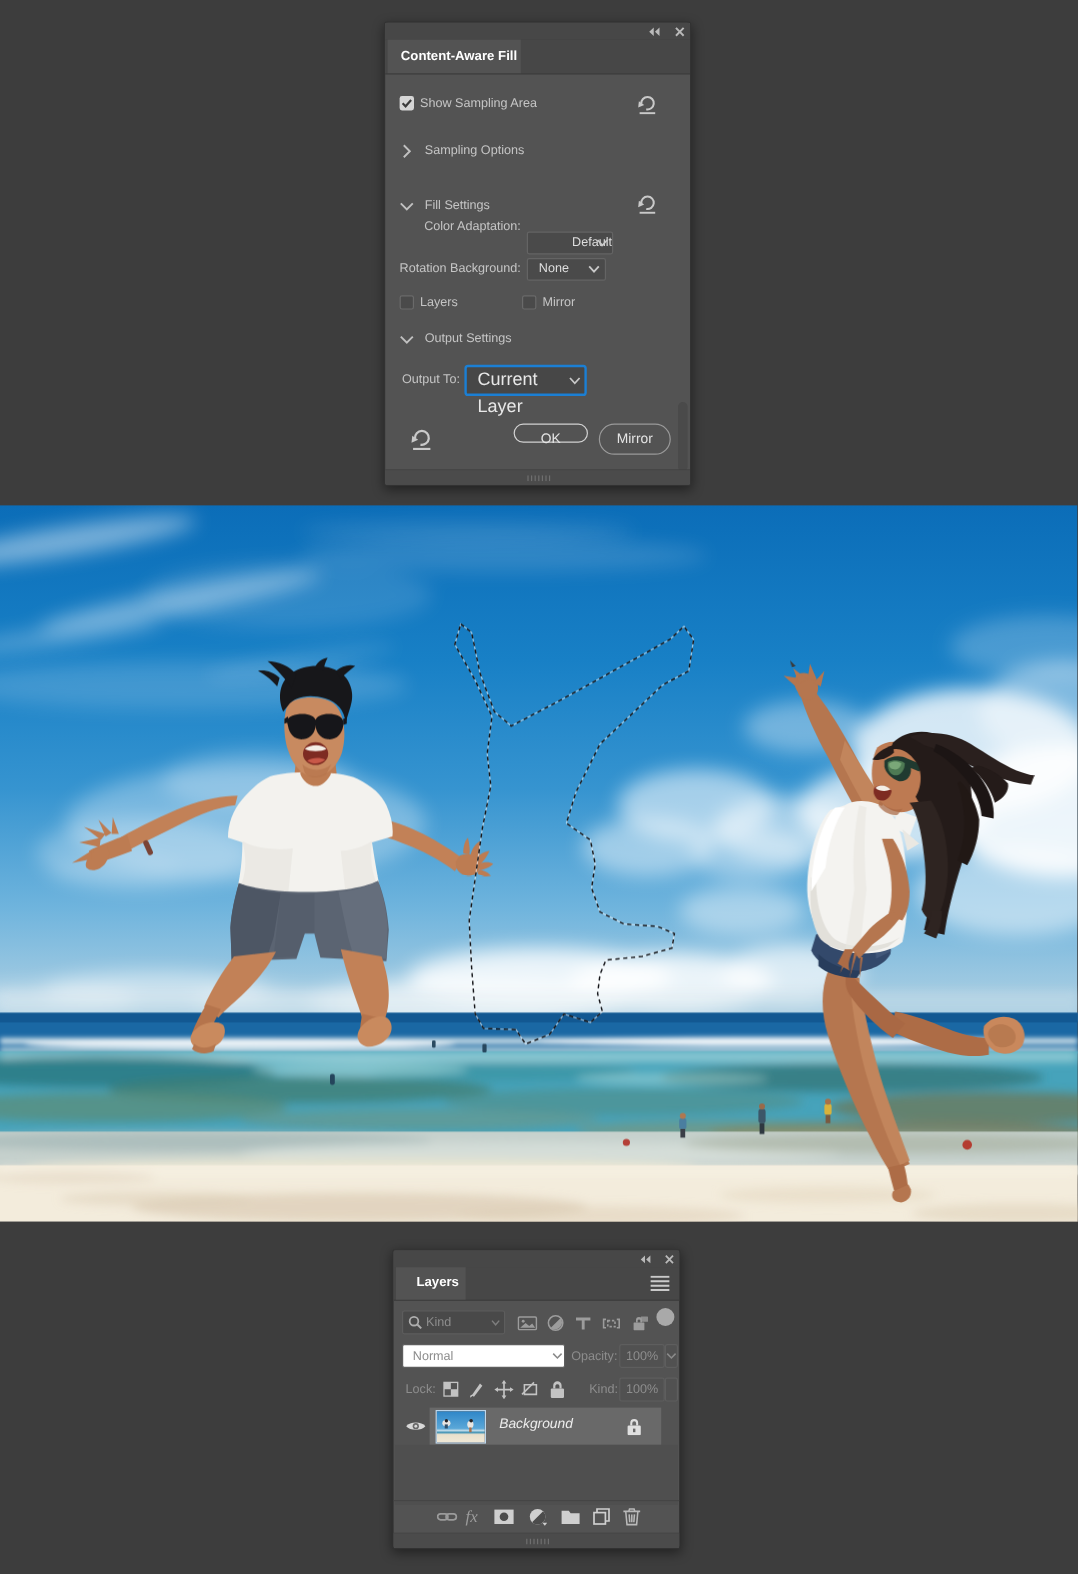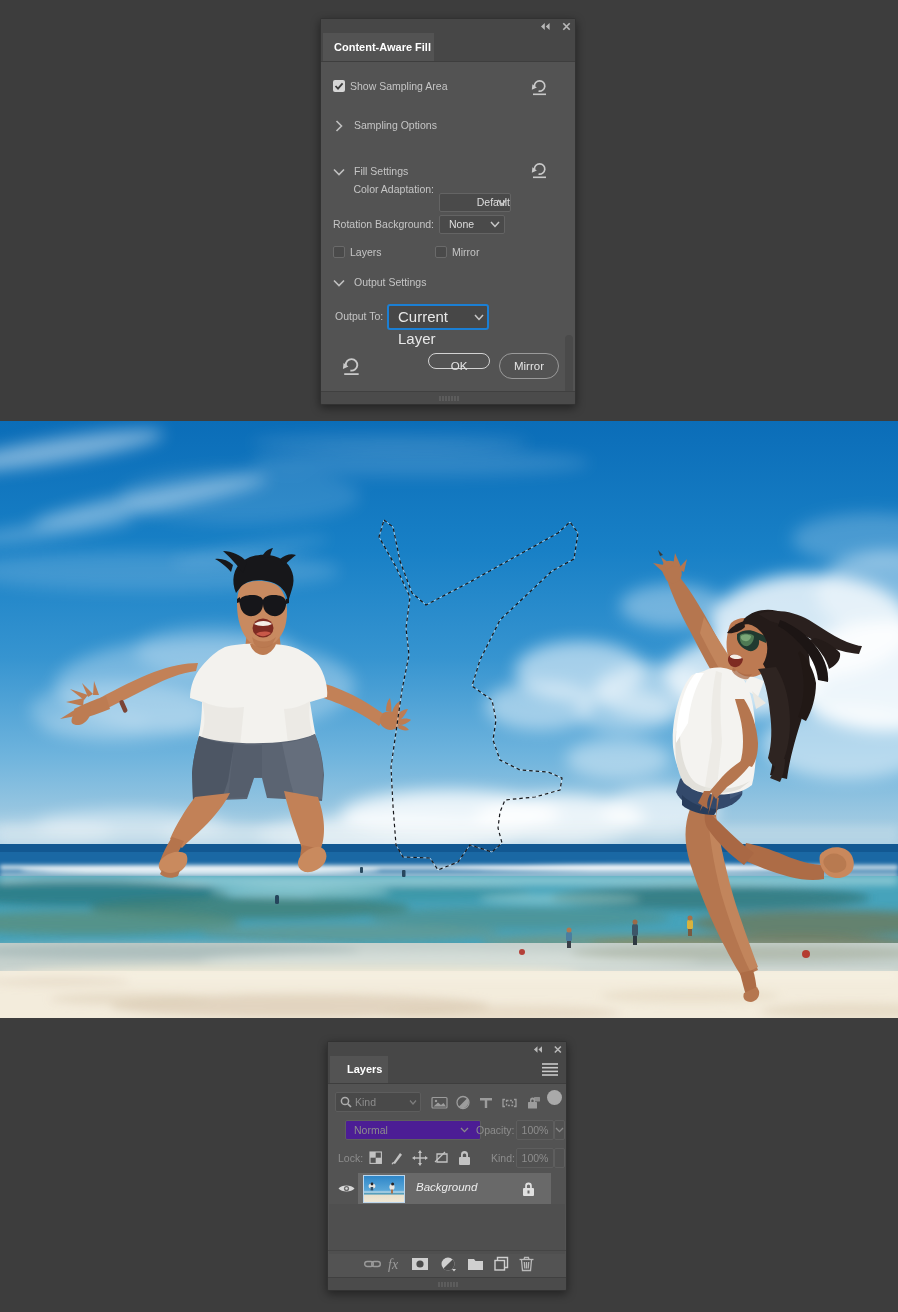--- a/index.html
+++ b/index.html
@@ -447,21 +447,21 @@
       <path d="M99 7 L99 5 A2.5 2.5 0 0 1 104 5 L104 7 L102.6 7 L102.6 5.2 A1.2 1.2 0 0 0 100.4 5.2 L100.4 7 Z"></path>
       <rect x="103" y="2" width="6" height="4.5" rx="0.5" opacity="0.8"></rect>
     </g>
   </svg>
   <circle></circle>
   <svg class="abs" style="left:218px;top:47px;" width="17" height="17" viewBox="0 0 17 17">
       <circle cx="8.5" cy="8.5" r="7.5" fill="#a9a9a9"></circle>
     </svg>
 
   
-  <div class="drop" style="left:17px;top:78px;width:136px;height:20px;background:#4c1d95;border-color:#5e5e5e;color:#8d8d8d;line-height:18px;padding-left:8px;">Normal</div>
+  <div class="drop" style="left:7px;top:78px;width:136px;height:20px;background:#ffffff;border-color:#5e5e5e;color:#8d8d8d;line-height:18px;padding-left:8px;">Normal</div>
   <svg class="abs" style="left:132px;top:85px;" width="9" height="6" viewBox="0 0 9 6">
       <path d="M1 1 L4.5 4.6 L8 1" stroke="#8a8a8a" stroke-width="1.3" fill="none"></path>
     </svg>
   <div class="txt dim" style="left:148px;top:82px;">Opacity:</div>
   <div class="drop" style="left:188px;top:78px;width:38px;height:20px;background:#515151;border-color:#5e5e5e;color:#8d8d8d;line-height:18px;text-align:center;">100%</div>
   <div class="drop" style="left:226px;top:78px;width:11px;height:20px;background:#515151;border-color:#5e5e5e;"></div>
   <svg class="abs" style="left:227px;top:85px;" width="9" height="6" viewBox="0 0 9 6">
       <path d="M1 1 L4.5 4.6 L8 1" stroke="#8a8a8a" stroke-width="1.3" fill="none"></path>
     </svg>
 

